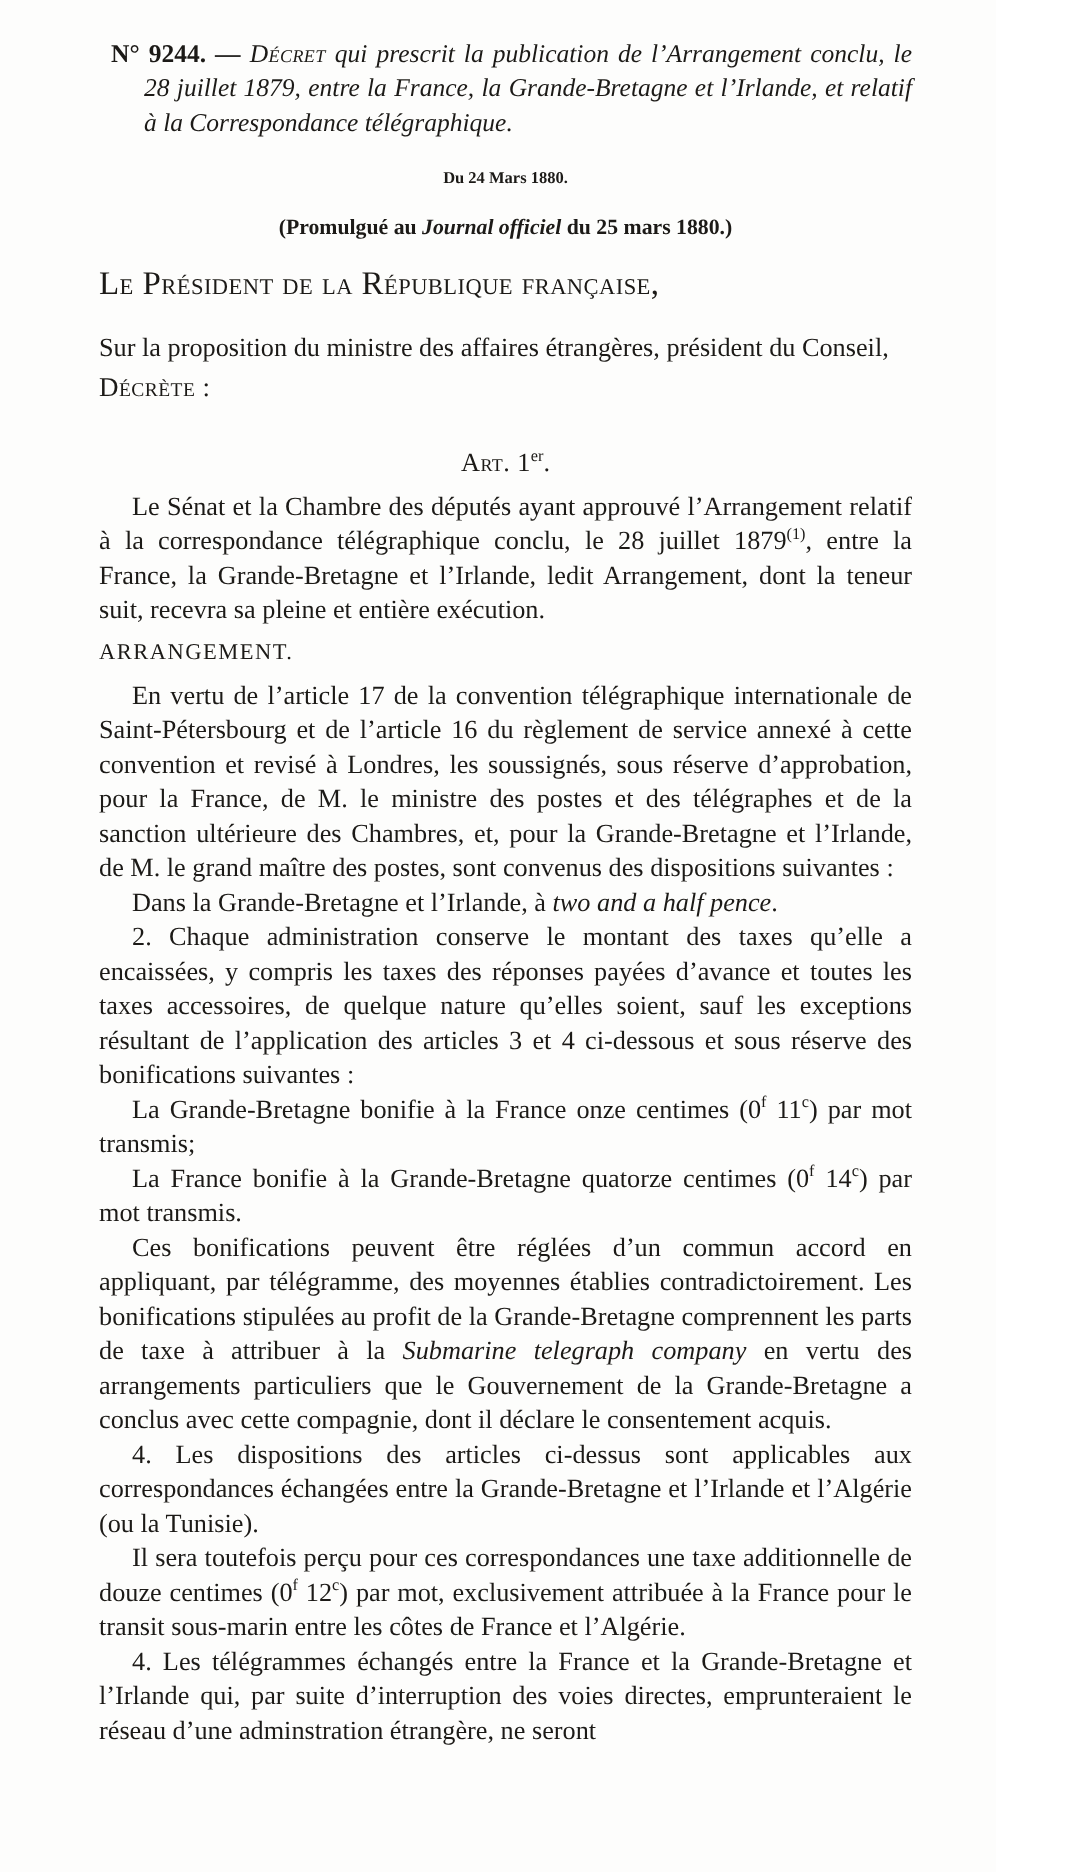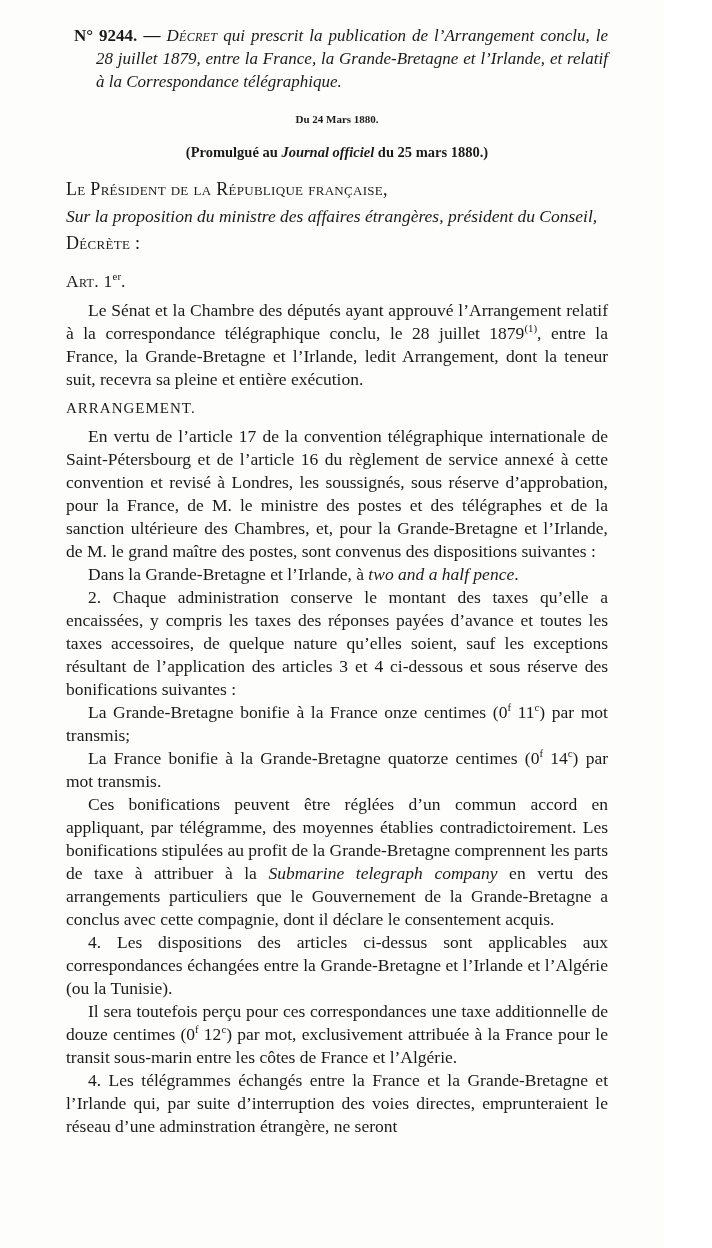--- a/index.html
+++ b/index.html
@@ -29,24 +29,24 @@
     text-align: justify;
   }
   .date-line {
     margin-top: 15px; text-align: center;
     font-weight: bold; font-size: 11px; line-height: 22px;
   }
   .promulgation {
     margin-top: 13px; text-align: center;
     font-size: 14.5px; line-height: 19px; font-weight: bold;
   }
-  .salutation { margin-top: 15px; font-size: 18px; line-height: 24px; }
-  .plain-line { margin-top: 3px; line-height: 24px; font-style: italic; }
+  .salutation { margin-top: 15px; font-size: 22px; line-height: 24px; }
+  .plain-line { margin-top: 18px; line-height: 24px; }
   .decrete    { margin-top: 3px; line-height: 24px; font-size: 18px; }
-  .art-heading { margin-top: 14px; text-align: left; line-height: 24px; }
+  .art-heading { margin-top: 26px; text-align: center; line-height: 24px; }
   .para {
     margin-top: 0; text-indent: 22px;
     text-align: justify; line-height: 23px;
   }
   .para.first-after { margin-top: 6px; }
   .arrangement {
     margin-top: 8px; margin-bottom: 7px; 
     font-size: 15px; line-height: 19px; letter-spacing: 1px; font-weight: normal;
   }
 </style>

